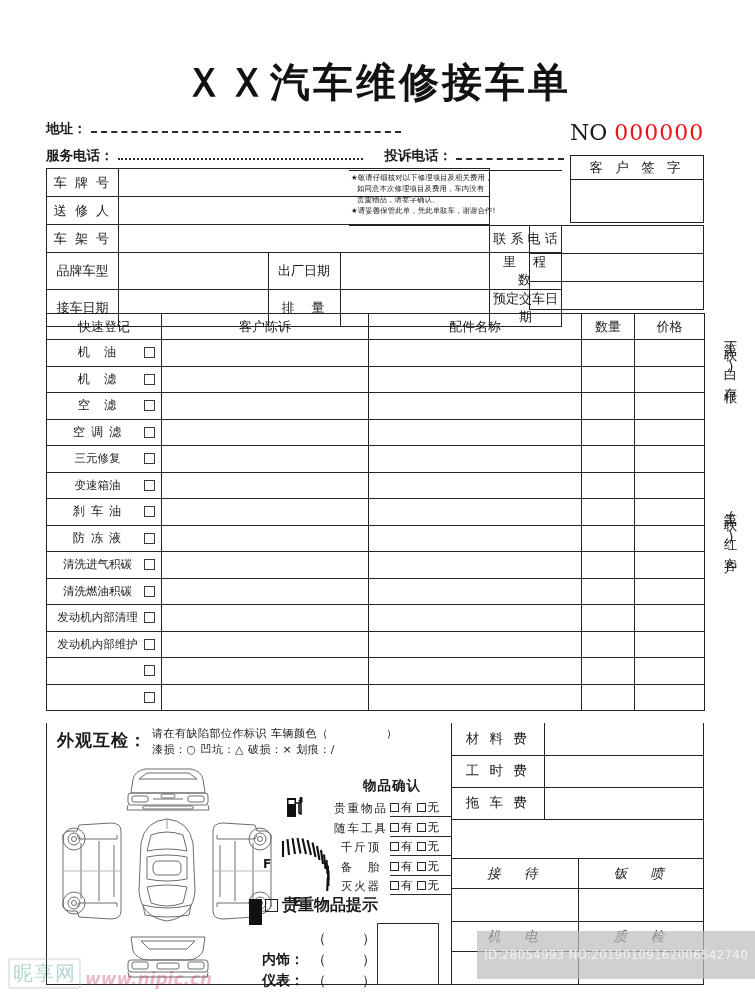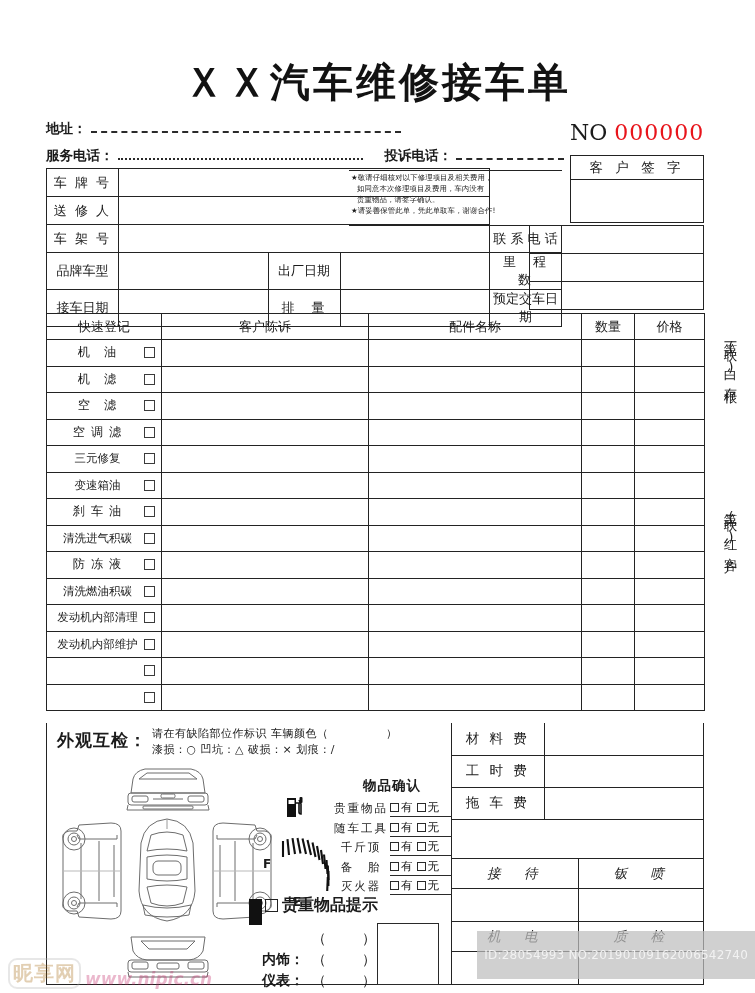--- a/index.html
+++ b/index.html
@@ -121,22 +121,22 @@
   .sign4 td { border:1.3px solid #232323; font-size:13.5px; text-align:center; letter-spacing:5px; }
   .sign4 td.hd { height:30px; }
   .sign4 td.bd { height:33px; }
   .sign4 td:first-child { border-left:none; }
   .sign4 td:last-child { border-right:none; }
   .sign4 tr:last-child td { border-bottom:none; }
 
   
   .wm { position:absolute; left:8px; bottom:4px; opacity:.30; display:flex; align-items:flex-end; gap:4px;
         pointer-events:none; user-select:none; }
-  .wm .wtext { font-size:20px; font-weight:bold; color:#a16207; letter-spacing:1px;
-               border:2px solid #b3b3b3; padding:0 3px; border-radius:9px; }
+  .wm .wtext { font-size:20px; font-weight:normal; color:#0f766e; letter-spacing:1px;
+               border:2px solid #b3b3b3; padding:0 3px; border-radius:3px; }
   .wm .wurl { font-size:17px; font-weight:bold; font-style:italic; color:#be185d; font-family:"DejaVu Sans",sans-serif; }
   .idbar { position:absolute; right:0; bottom:14px; background:rgba(190,190,190,.72);
            color:#f2f2f2; font-size:12px; padding:17px 7px; letter-spacing:.2px;
            font-family:"DejaVu Sans",sans-serif; }
 </style>
 </head>
 <body>
 
 <div class="page">
 
@@ -322,33 +322,33 @@
               </span>
             </td>
             <td></td>
             <td></td>
             <td></td>
             <td></td>
           </tr>
           <tr>
             <td class="chk">
               <span class="chkwrap">
+                <span class="nm">防 冻 液</span>
+                <span class="sqbox"></span>
+              </span>
+            </td>
+            <td></td>
+            <td></td>
+            <td></td>
+            <td></td>
+          </tr>
+          <tr>
+            <td class="chk">
+              <span class="chkwrap">
                 <span class="nm nosp">清洗进气积碳</span>
-                <span class="sqbox"></span>
-              </span>
-            </td>
-            <td></td>
-            <td></td>
-            <td></td>
-            <td></td>
-          </tr>
-          <tr>
-            <td class="chk">
-              <span class="chkwrap">
-                <span class="nm">防 冻 液</span>
                 <span class="sqbox"></span>
               </span>
             </td>
             <td></td>
             <td></td>
             <td></td>
             <td></td>
           </tr>
           <tr>
             <td class="chk">

